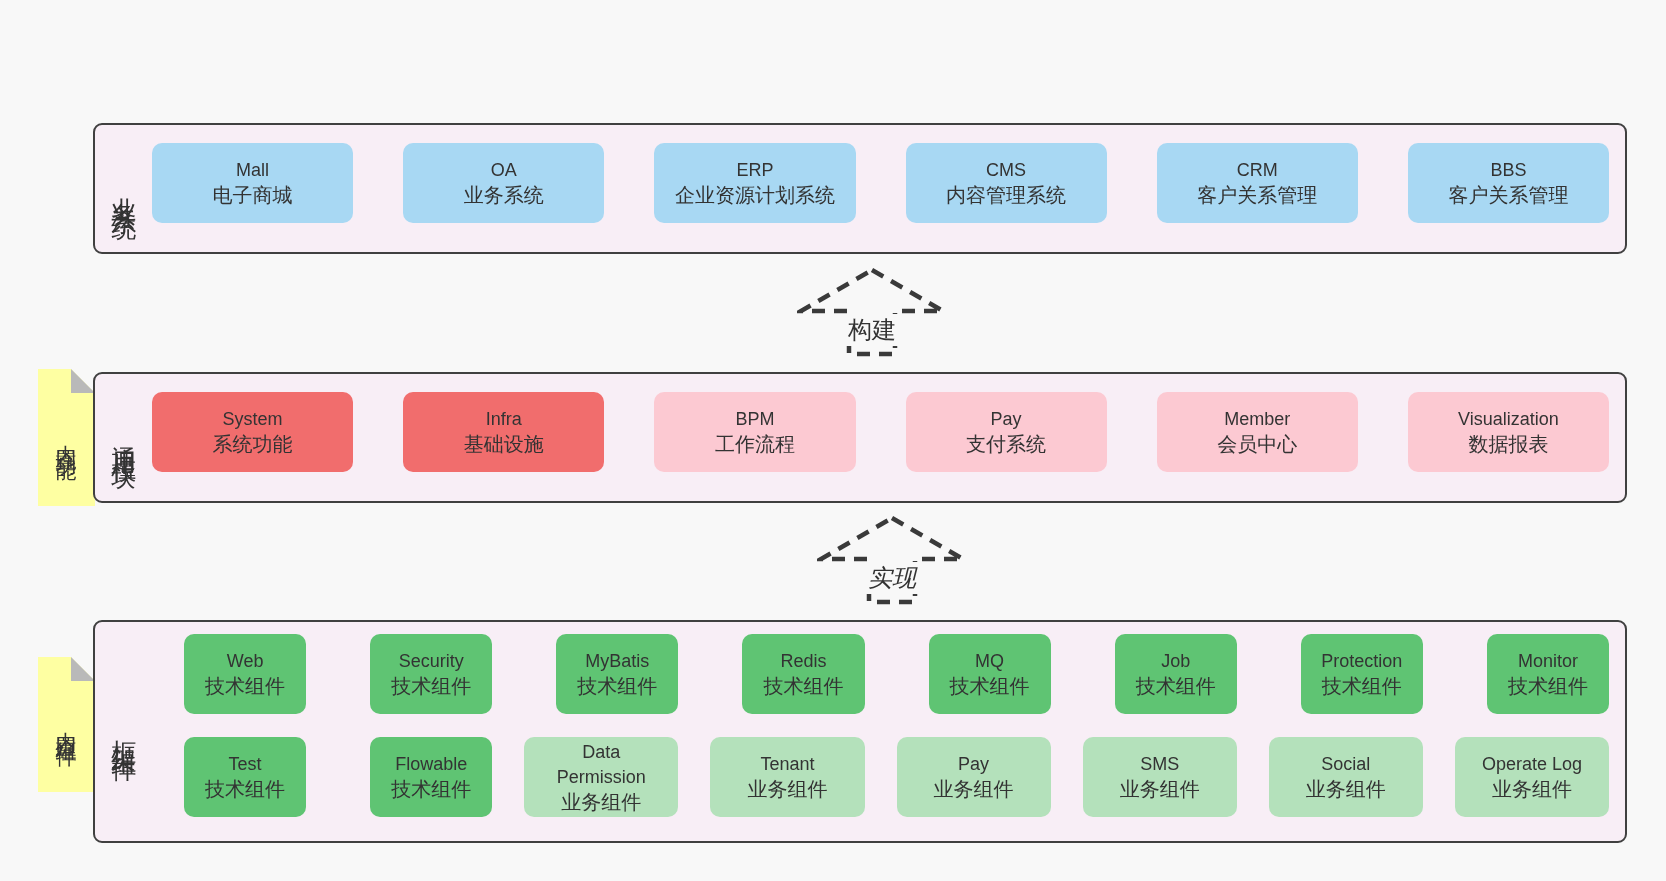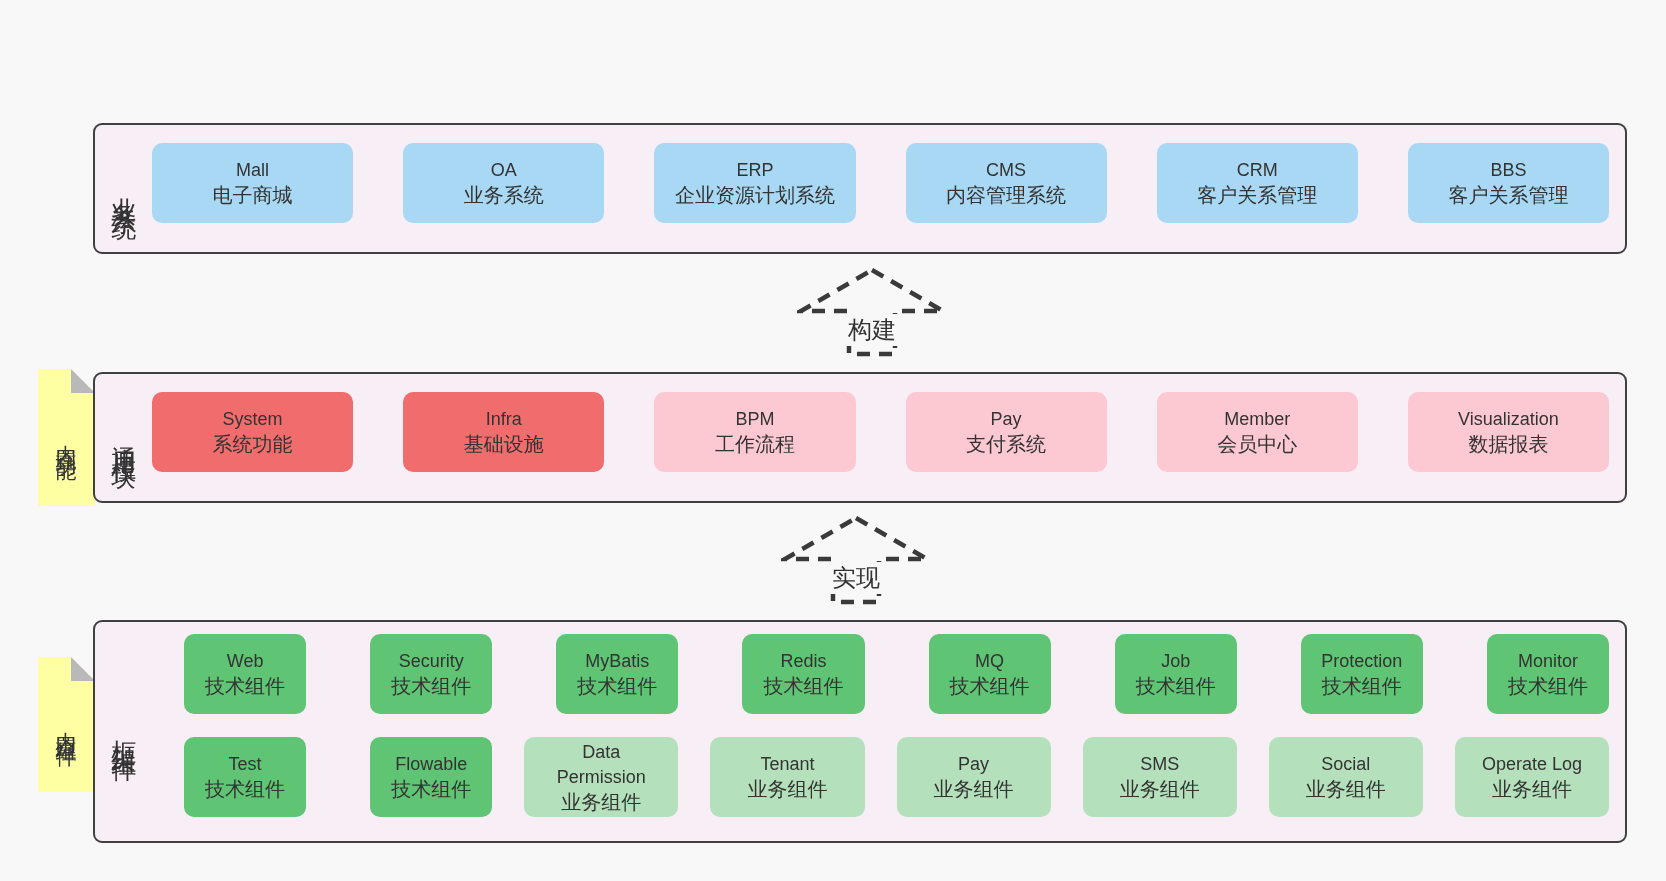--- a/index.html
+++ b/index.html
@@ -39,21 +39,21 @@
   #note-components { top:657px; height:135px; }
   .note::before { content:""; position:absolute; top:0; right:0; width:24px; height:24px;
                   background:#f8f8f8; clip-path:polygon(0 0,100% 0,100% 100%); }
   .note::after  { content:""; position:absolute; top:0; right:0; width:24px; height:24px;
                   background:#b9b9b9; clip-path:polygon(0 0,100% 100%,0 100%); }
   .note .vtext { font-size:21px; letter-spacing:5px; }
 
   
   .arrow-wrap { position:absolute; width:150px; height:92px; }
   #arrow-build     { left:797px; top:266px; }
-  #arrow-implement { left:781px; top:514px; }
+  #arrow-implement { left:817px; top:514px;font-style:italic; }
   .arrow-svg { position:absolute; left:0; top:0; }
   .arrow-label { position:absolute; left:50%; top:48px; transform:translateX(-50%);
                  background:#f8f8f8; padding:0 5px; font-size:24px; color:#333; white-space:nowrap; }
 </style>
 </head>
 <body>
 
 <div class="stage">
 
   <div class="note" id="note-modules">

